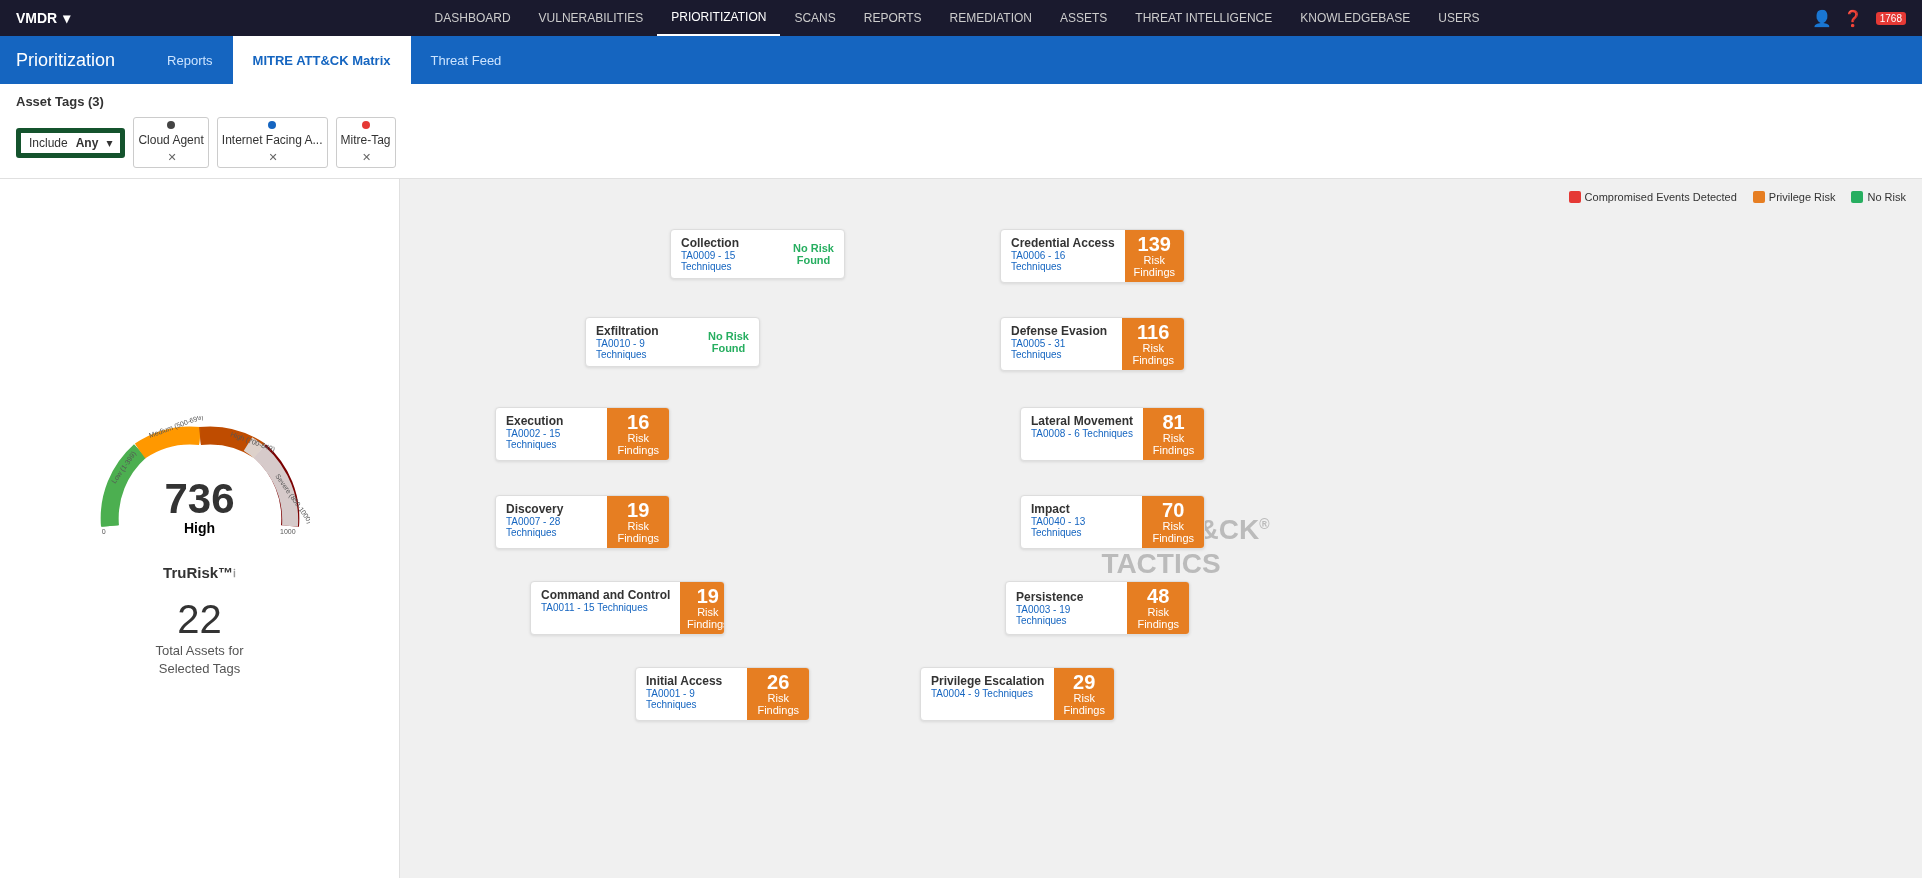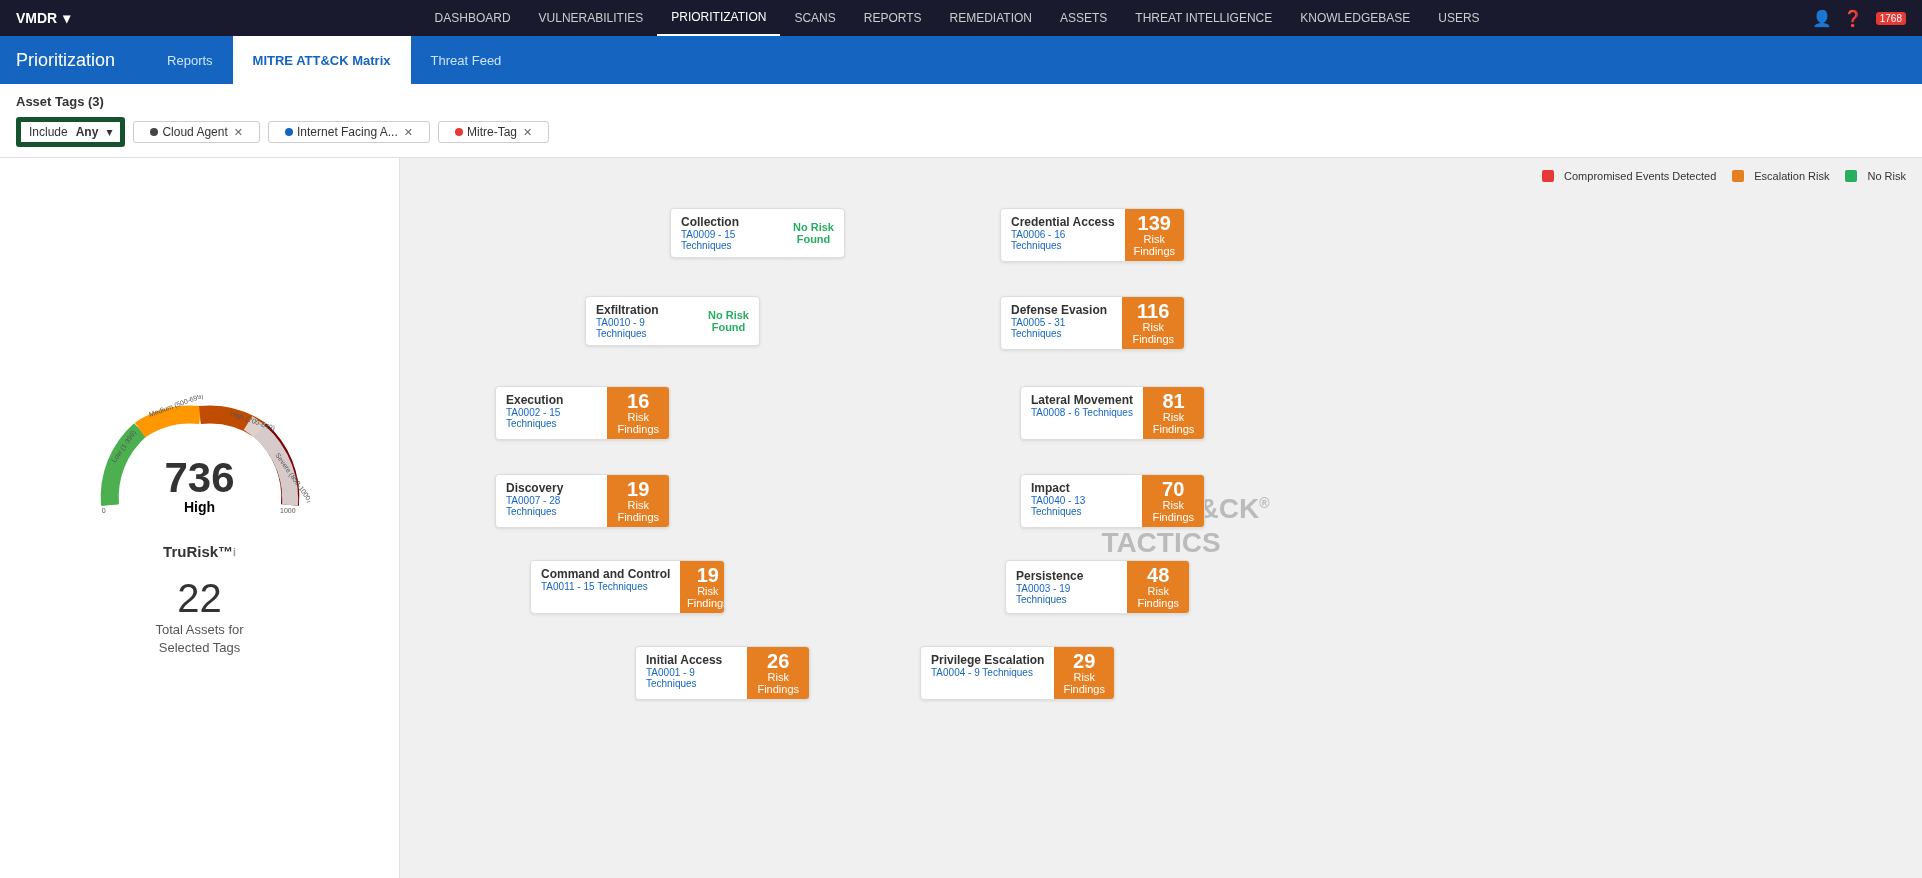--- a/index.html
+++ b/index.html
@@ -122,23 +122,24 @@
       border-radius: 3px;
       padding: 3px 8px;
       font-size: 12px;
       cursor: pointer;
     }
     .tag-chip {
       display: flex;
       align-items: center;
       gap: 4px;
       border-radius: 3px;
-      padding: 3px 16px;
+      padding: 3px 4px;
       font-size: 12px;
       border: 1px solid #ccc;
+      flex-direction: column;
     }
     .tag-chip .tag-dot {
       width: 8px;
       height: 8px;
       border-radius: 50%;
     }
     .tag-chip .close-btn {
       cursor: pointer;
       color: #666;
       font-size: 11px;
@@ -224,21 +225,21 @@
       top: 12px;
       right: 16px;
       display: flex;
       align-items: center;
       gap: 16px;
       font-size: 11px;
     }
     .legend-item {
       display: flex;
       align-items: center;
-      gap: 10px;
+      gap: 4px;
     }
     .legend-dot {
       width: 12px;
       height: 12px;
       border-radius: 2px;
     }
     .mitre-title {
       position: absolute;
       top: 50%;
       left: 50%;
@@ -419,21 +420,21 @@
 
   <div class="right-panel">
 
     <div class="legend">
       <div class="legend-item">
         <div class="legend-dot" style="background:#e53935;"></div>
         <span>Compromised Events Detected</span>
       </div>
       <div class="legend-item">
         <div class="legend-dot" style="background:#e67e22;"></div>
-        <span>Escalation Risk</span>
+        <span>Privilege Risk</span>
       </div>
       <div class="legend-item">
         <div class="legend-dot" style="background:#27ae60;"></div>
         <span>No Risk</span>
       </div>
     </div>
 
     <div class="mitre-title">MITRE ATT&amp;CK<sup>®</sup><br>TACTICS</div>
 
     <div class="tactic-card" style="top:50px; left:270px; width:175px;">

